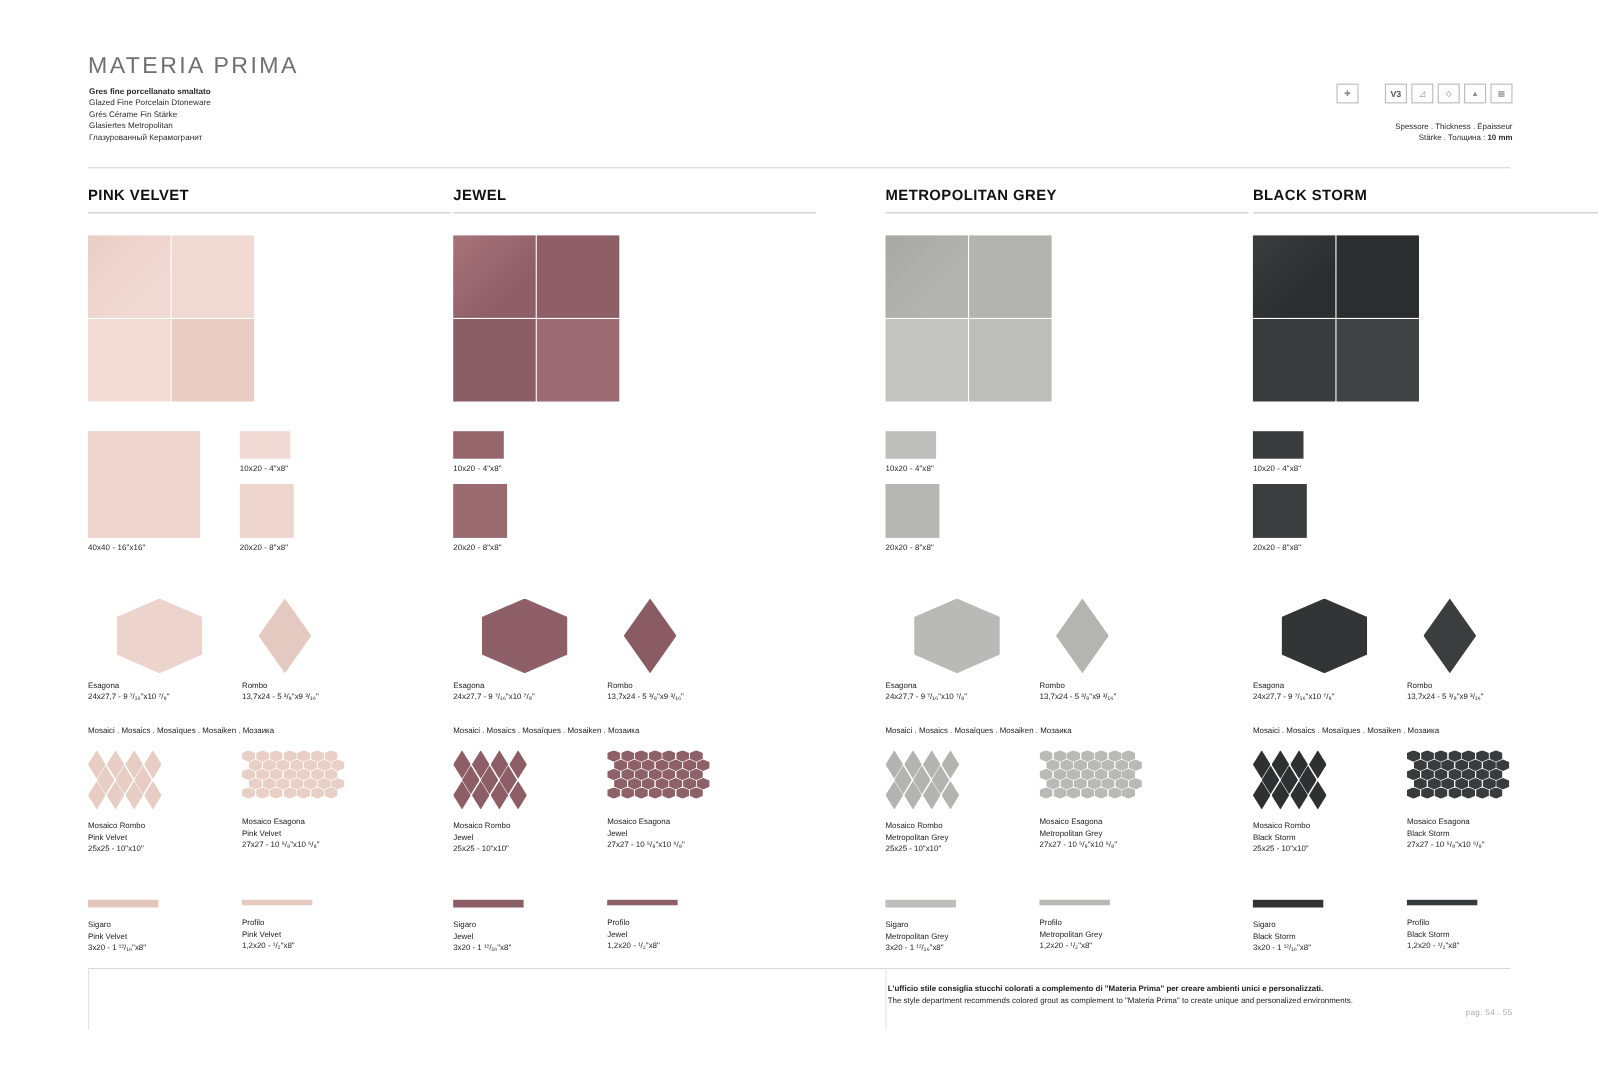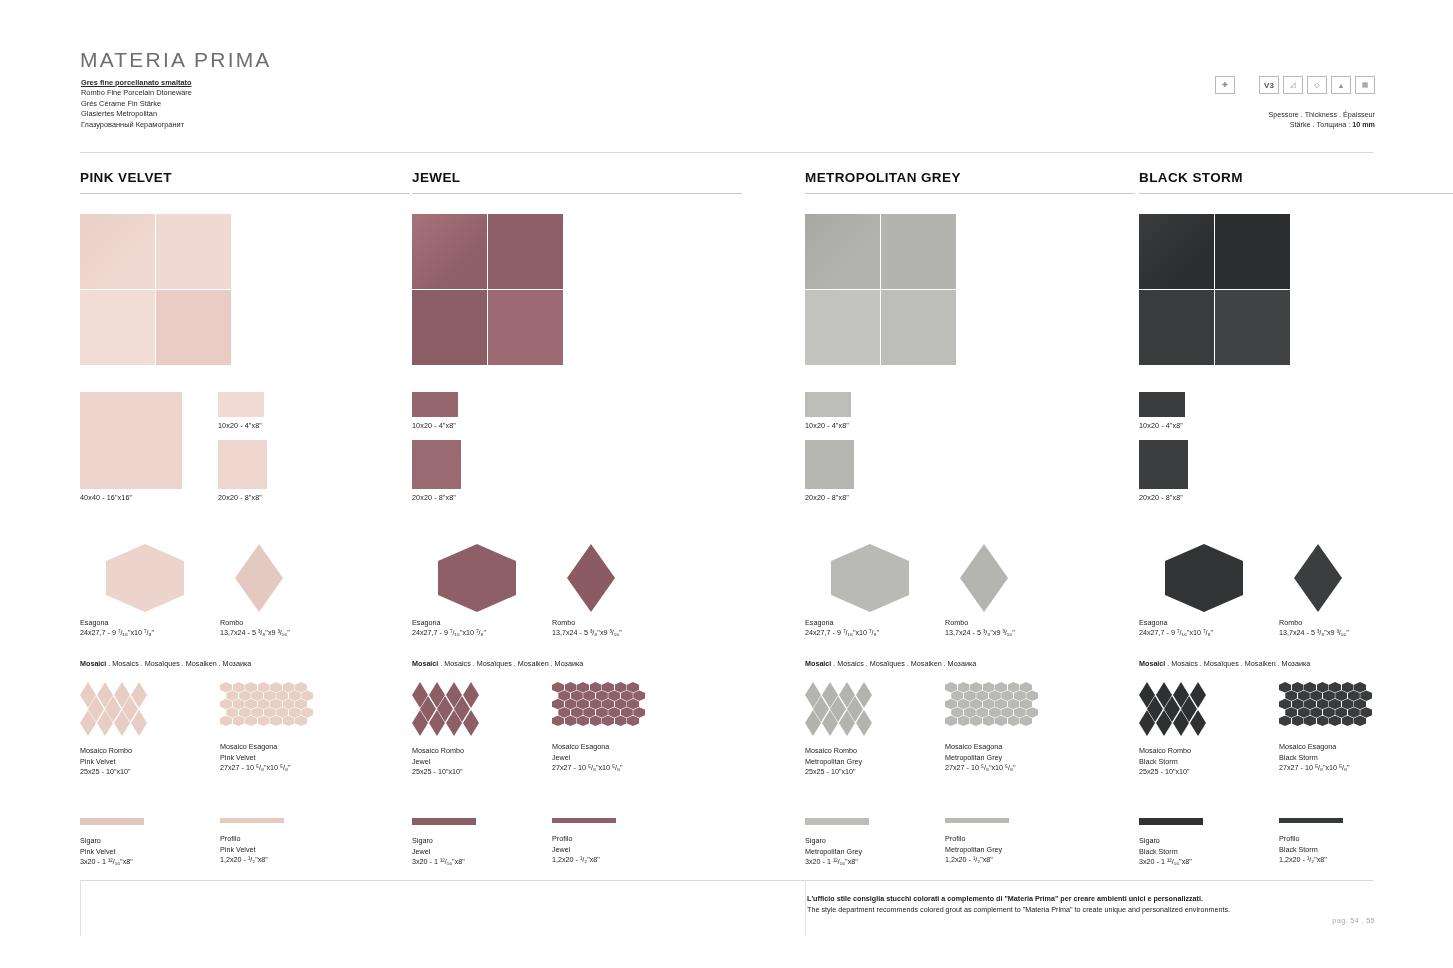--- a/index.html
+++ b/index.html
@@ -11,21 +11,21 @@
   .page{position:absolute;left:0;top:0;width:1453px;height:968px;}
 
   
   .title{
     position:absolute;left:80px;top:48px;
     font-size:21px;letter-spacing:2.2px;color:#6f6f6f;font-weight:400;
   }
   .subtitles{
     position:absolute;left:81px;top:78px;font-size:7.4px;line-height:10.4px;color:#2a2a2a;
   }
-  .subtitles .b{font-weight:bold;text-decoration:underline;}
+  .subtitles .b{font-weight:bold;}
 
   .spec-icons{position:absolute;right:78px;top:76px;display:flex;gap:4px;align-items:center;}
   .ic{width:18px;height:16px;border:1px solid #b9b9b9;display:flex;align-items:center;justify-content:center;
       font-size:7px;color:#8a8a8a;background:#fff;}
   .ic.v3{font-weight:bold;color:#555;font-size:8px;margin-left:20px;}
   .spec-text{
     position:absolute;right:78px;top:110px;text-align:right;
     font-size:7.2px;line-height:10px;color:#2b2b2b;
   }
   .spec-text b{font-weight:bold;}
@@ -64,21 +64,21 @@
   .hexwrap{position:absolute;left:0;top:0;padding-left:26px;}
   .rombowrap{position:absolute;left:140px;top:0;}
   .hex{width:78px;height:68px;clip-path:polygon(50% 0%,100% 25%,100% 75%,50% 100%,0% 75%,0% 25%);}
   .rombo{width:48px;height:68px;clip-path:polygon(50% 0%,100% 50%,50% 100%,0% 50%);}
   .shape-lbl{position:absolute;font-size:7.2px;line-height:10px;color:#222;}
   .hexwrap .shape-lbl{top:74px;left:0;}
   .rombowrap .shape-lbl{top:74px;left:-32px;white-space:nowrap;}
 
   
   .mos-head{margin-top:10px;font-size:7.2px;color:#222;}
-  .mos-head b{font-weight:bold;}
+  .mos-head b{font-weight:normal;}
   .mosaics{position:relative;margin-top:14px;height:118px;}
   .mos-a{position:absolute;left:0;top:0;}
   .mos-b{position:absolute;left:140px;top:0;}
   .mos-lbl{font-size:7.2px;line-height:10.5px;color:#222;margin-top:8px;white-space:nowrap;}
   .mr{width:16px;height:26px;clip-path:polygon(50% 0%,100% 50%,50% 100%,0% 50%);}
   .mosrombo-wrap{position:relative;width:72px;height:56px;}
   .mosrombo-wrap .mr{position:absolute;}
 
   .moshex{position:relative;width:88px;height:52px;}
   .mh{position:absolute;width:12px;height:10.5px;clip-path:polygon(50% 0%,100% 25%,100% 75%,50% 100%,0% 75%,0% 25%);}
@@ -98,21 +98,21 @@
   .vline{position:absolute;width:1px;background:#e2e2e2;}
 </style>
 </head>
 <body>
 
 <div class="page">
 
   <div class="title">MATERIA PRIMA</div>
   <div class="subtitles">
     <div class="b">Gres fine porcellanato smaltato</div>
-    <div>Rombo Fine Porcelain Dtoneware</div>
+    <div>Glazed Fine Porcelain Dtoneware</div>
     <div>Grés Cérame Fin Stärke</div>
     <div>Glasiertes Metropolitan</div>
     <div>Глазурованный Керамогранит</div>
   </div>
 
   <div class="spec-icons">
     <div class="ic">✚</div>
     <div class="ic v3">V3</div>
     <div class="ic">◿</div>
     <div class="ic">◇</div>

